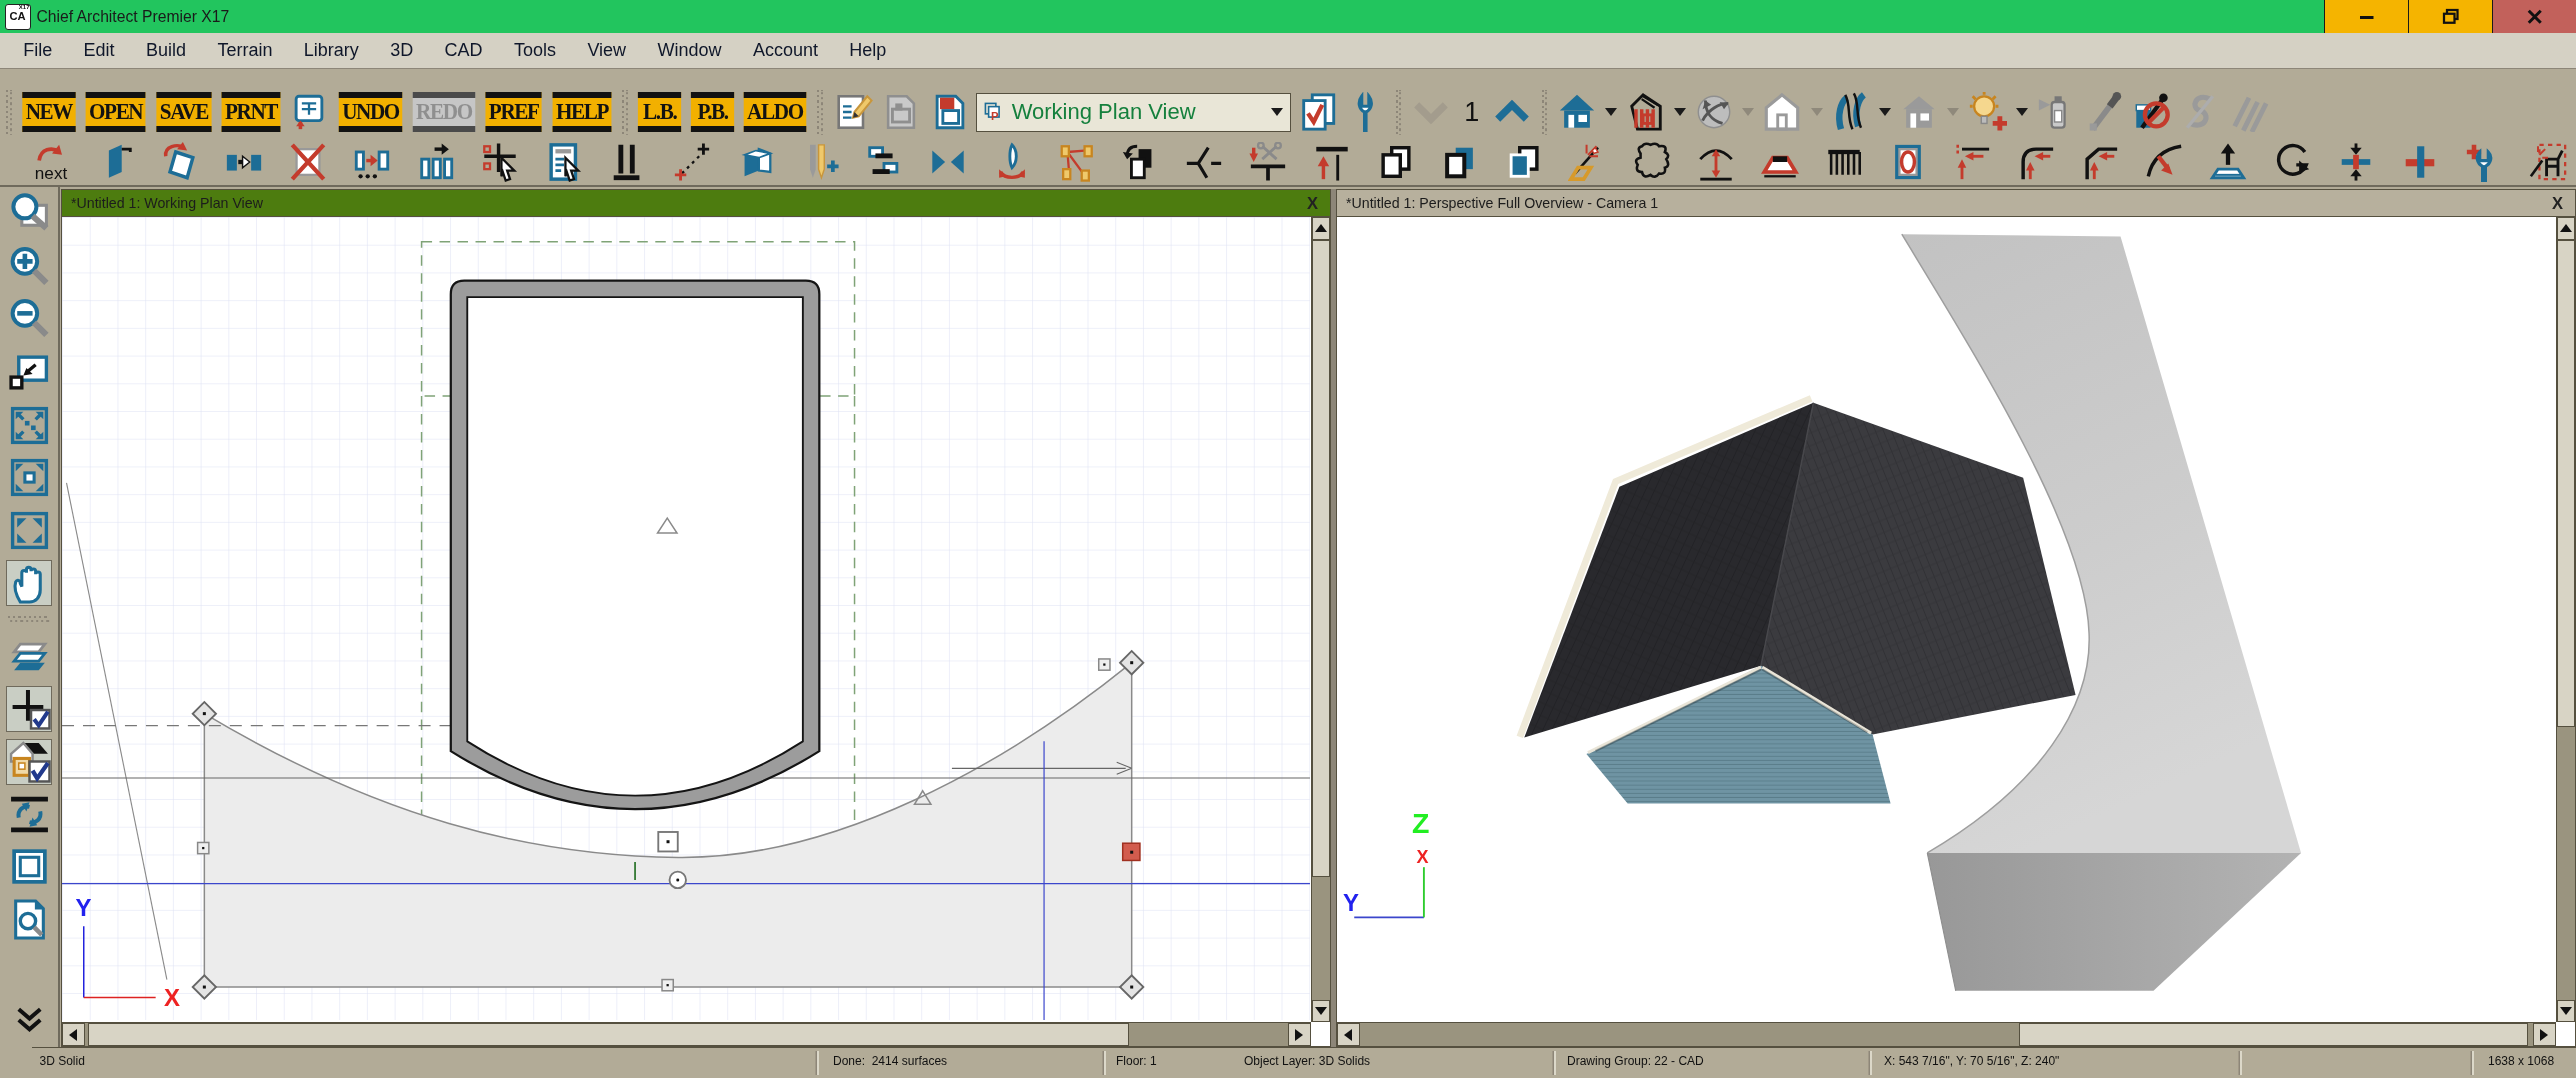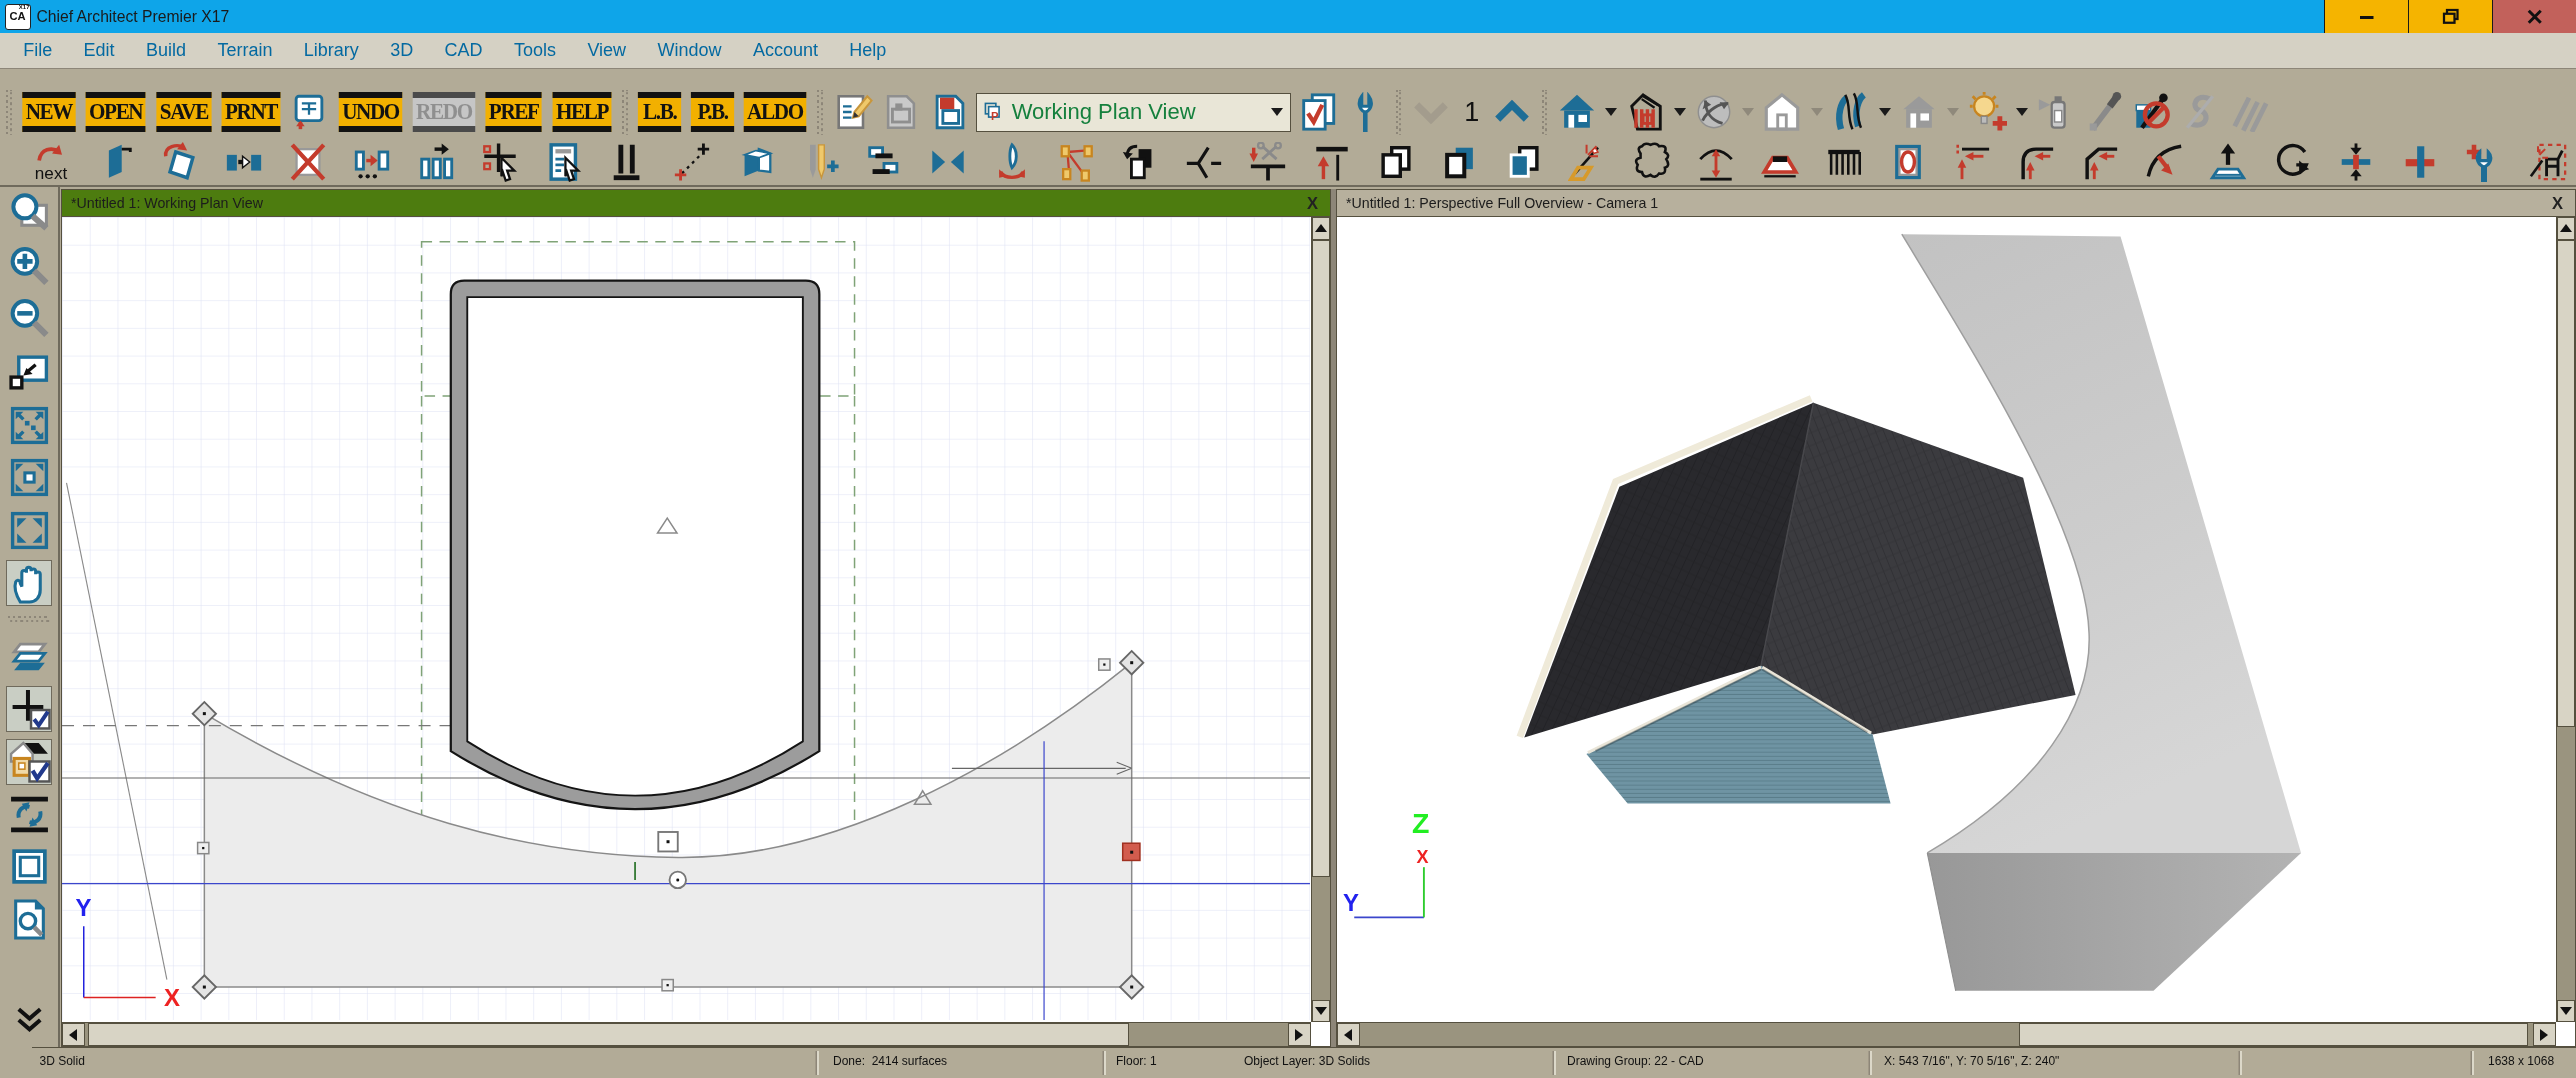--- a/index.html
+++ b/index.html
@@ -1,28 +1,28 @@
 <!DOCTYPE html>
 <html style="font-size:12px"><head>
 <meta charset="utf-8">
 <style>
   html,body{margin:0;padding:0;background:#6b6557;}
   #app{position:relative;width:2576px;height:1078px;background:#B2AB97;font-family:"Liberation Sans",sans-serif;overflow:hidden;user-select:none;}
   
-  .titlebar{position:absolute;left:0;top:0;width:2576px;height:33px;background:#0ea5e9;display:flex;align-items:center;}
+  .titlebar{position:absolute;left:0;top:0;width:2576px;height:33px;background:#22c55e;display:flex;align-items:center;}
   .appicon{width:24px;height:24px;background:#fff;border:1.5px solid #222;border-radius:3px;margin:0 6px 0 4.5px;display:flex;align-items:center;justify-content:center;position:relative;font-weight:bold;}
   .appicon .ca{font-size:11.2px;color:#111;line-height:1;}
   .appicon .x17{position:absolute;top:-0.7px;right:0px;font-size:6px;color:#111;}
   .wtitle{font-size:15.7px;color:#1a1a1a;}
   .winbtns{margin-left:auto;display:flex;height:33px;}
   .winbtn{width:84px;height:33px;display:flex;align-items:center;justify-content:center;border-left:1.5px solid #1a1a1a;box-sizing:border-box;background:#F5B400;}
   .winbtn.close{background:#C2615B;}
   
   .menubar{position:absolute;left:0;top:33px;width:2576px;height:36px;background:#D5D1C4;display:flex;align-items:center;padding-left:7.5px;box-sizing:border-box;border-bottom:0.7px solid #8d8678;}
-  .menuitem{font-size:18px;color:#0369a1;padding:0 15.7px;height:100%;display:flex;align-items:center;cursor:default;}
+  .menuitem{font-size:18px;color:#0f172a;padding:0 15.7px;height:100%;display:flex;align-items:center;cursor:default;}
   
   .toolbar1{position:absolute;left:0;top:79px;width:2576px;height:67px;background:#B2AB97;display:flex;align-items:center;gap:5.2px;padding:0 3px;box-sizing:border-box;border-bottom:1.5px solid #8d8678;}
   .toolbar2{position:absolute;left:0;top:138px;width:2576px;height:49px;background:#B2AB97;display:flex;align-items:center;gap:21px;padding:0 3px;box-sizing:border-box;border-bottom:2.2px solid #6f6a5c;}
   .grip{width:6px;height:45px;background:repeating-linear-gradient(#8d8678 0 2.2px,transparent 2.2px 5.2px),repeating-linear-gradient(#8d8678 0 2.2px,transparent 2.2px 5.2px);background-size:2.2px 100%,2.2px 100%;background-position:0 0,3.7px 2.2px;background-repeat:repeat-y;margin:0 3px;}
   .grip.sm{height:39px;}
   .mq{height:28.5px;min-width:40px;padding:0 3.7px;background:#F2B000;border-top:6.7px solid #121212;border-bottom:6.7px solid #121212;display:flex;align-items:center;justify-content:center;font-family:"Liberation Serif",serif;font-weight:bold;font-size:23px;letter-spacing:-1.5px;color:#121212;transform:scaleX(.92);cursor:pointer;}
   .mq.dis{background:#C6C6C6;color:#8f8f8f;border-color:#4a4a4a;}
   .ti{width:43px;height:43px;display:flex;align-items:center;justify-content:center;cursor:pointer;flex:none;}
   .ti svg{width:40px;height:40px;}
   .ti.active{background:#C9CEC4;border:1.5px solid #6f6a5c;box-sizing:border-box;}

